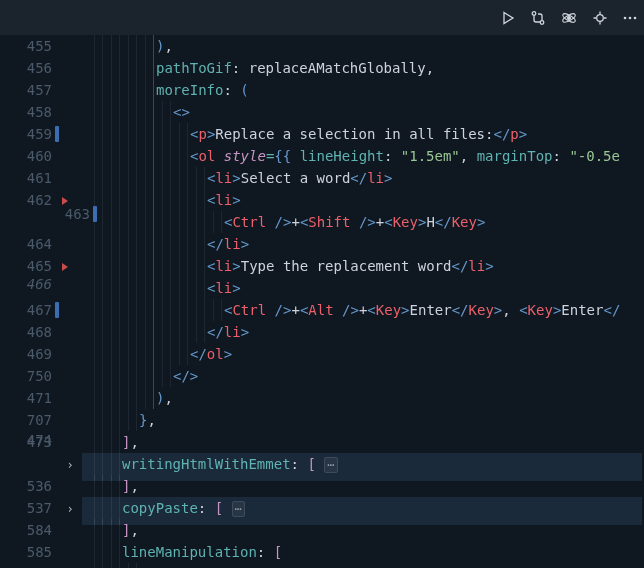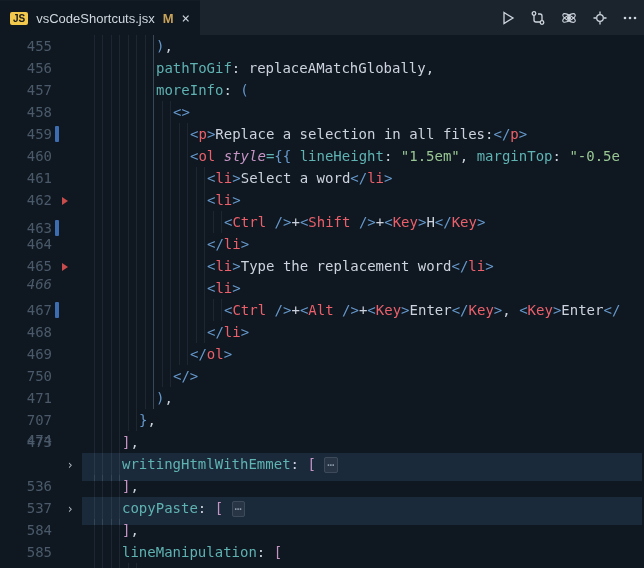--- a/index.html
+++ b/index.html
@@ -177,26 +177,20 @@
     top: 35px;
     width: 2px;
     height: 530px;
     background: #0f1720;
   }
 </style>
 </head>
 <body>
 
 <div class="tabbar">
-  <div class="tab">
-    <span class="js-badge">JS</span>
-    <span class="title">vsCodeShortcuts.jsx</span>
-    <span class="mod">M</span>
-    <span class="close">×</span>
-  </div>
   <div class="toolbar">
     <span>
       <svg width="16" height="16" viewBox="0 0 16 16" fill="none" stroke="#cfd6dd" stroke-width="1.3">
           <path d="M4 2.5 L13 8 L4 13.5 Z"></path>
         </svg>
     </span>
     <span>
       <svg width="16" height="16" viewBox="0 0 16 16" fill="none" stroke="#cfd6dd" stroke-width="1.3">
           <circle cx="4" cy="3.5" r="1.8"></circle>
           <circle cx="12" cy="12.5" r="1.8"></circle>
@@ -284,21 +278,21 @@
     </div>
   <div class="gutter" id="gutter">
       <div class="line-row" style="top: 0px; position: absolute; width: 100%;"><span class="ln">455</span></div>
       <div class="line-row" style="top: 22px; position: absolute; width: 100%;"><span class="ln">456</span></div>
       <div class="line-row" style="top: 44px; position: absolute; width: 100%;"><span class="ln">457</span></div>
       <div class="line-row" style="top: 66px; position: absolute; width: 100%;"><span class="ln">458</span></div>
       <div class="line-row" style="top: 88px; position: absolute; width: 100%;"><span class="ln">459</span><span class="marker mk-blue"></span></div>
       <div class="line-row" style="top: 110px; position: absolute; width: 100%;"><span class="ln">460</span></div>
       <div class="line-row" style="top: 132px; position: absolute; width: 100%;"><span class="ln">461</span></div>
       <div class="line-row" style="top: 154px; position: absolute; width: 100%; text-decoration: underline;"><span class="ln">462</span><span class="marker mk-red"></span></div>
-      <div class="line-row" style="top: 182px; position: absolute; width: 100%;"><span class="ln">463</span><span class="marker mk-blue"></span></div>
+      <div class="line-row" style="top: 168px; position: absolute; width: 100%; margin-left: 38px;"><span class="ln">463</span><span class="marker mk-blue"></span></div>
       <div class="line-row" style="top: 198px; position: absolute; width: 100%;"><span class="ln">464</span></div>
       <div class="line-row" style="top: 220px; position: absolute; width: 100%;"><span class="ln">465</span><span class="marker mk-red"></span></div>
       <div class="line-row" style="top: 238px; position: absolute; width: 100%; font-style: italic;"><span class="ln">466</span></div>
       <div class="line-row" style="top: 264px; position: absolute; width: 100%; padding-left: 16px;"><span class="ln">467</span><span class="marker mk-blue"></span></div>
       <div class="line-row" style="top: 286px; position: absolute; width: 100%;"><span class="ln">468</span></div>
       <div class="line-row" style="top: 308px; position: absolute; width: 100%;"><span class="ln">469</span></div>
       <div class="line-row" style="top: 330px; position: absolute; width: 100%;"><span class="ln">750</span></div>
       <div class="line-row" style="top: 352px; position: absolute; width: 100%;"><span class="ln">471</span></div>
       <div class="line-row" style="top: 374px; position: absolute; width: 100%;"><span class="ln">707</span></div>
       <div class="line-row" style="top: 396px; position: absolute; width: 100%;"><span class="ln">473</span></div>

